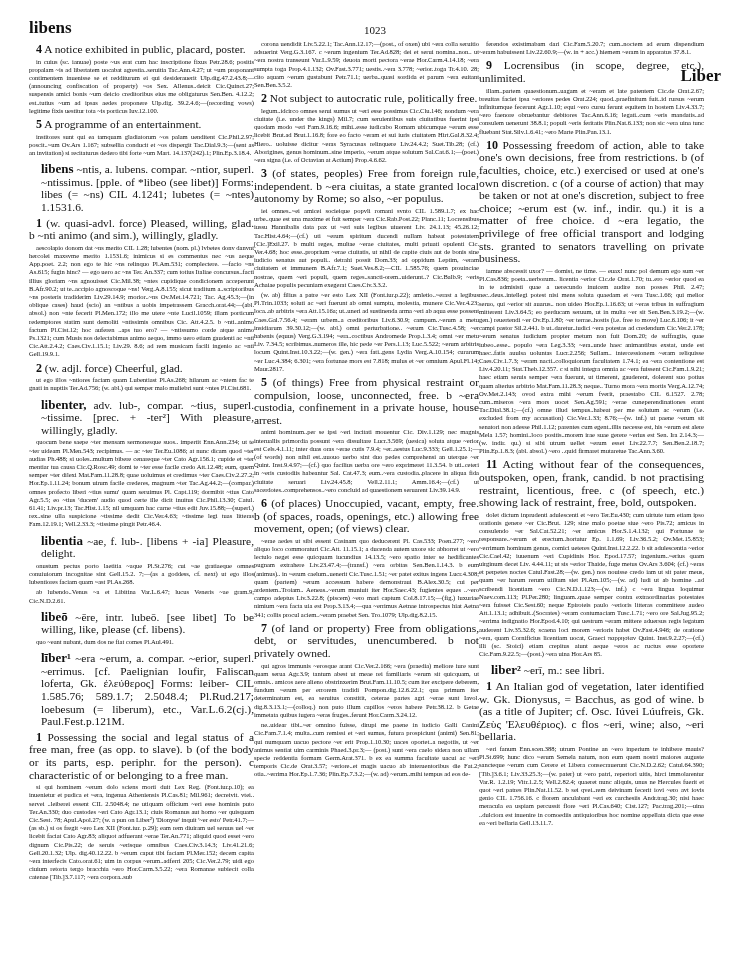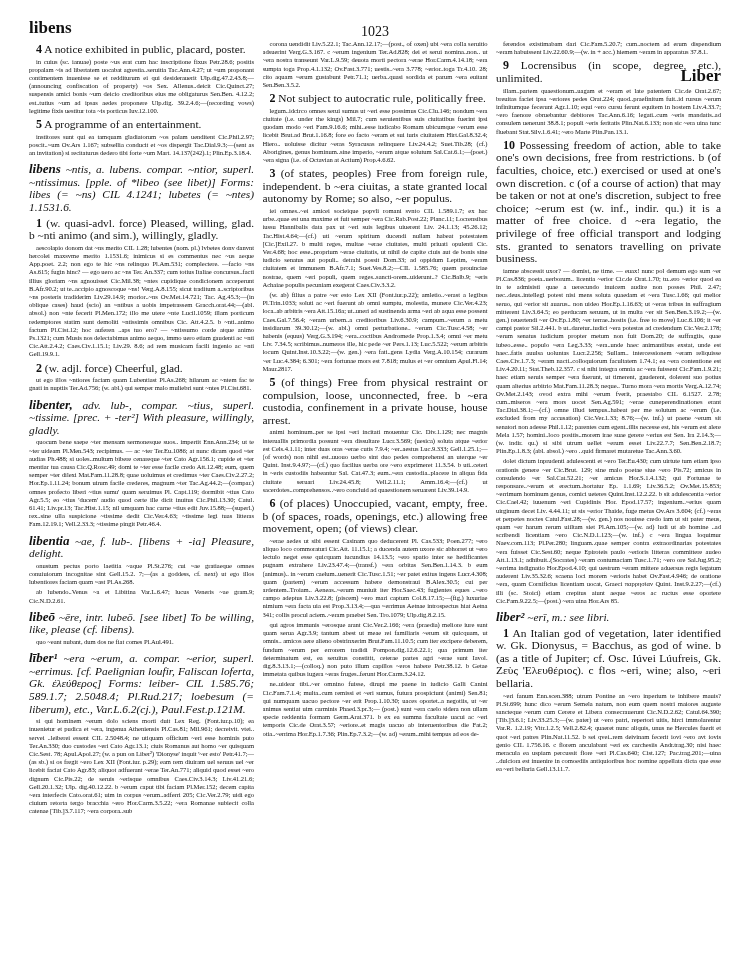--- a/index.html
+++ b/index.html
@@ -1,28 +1,28 @@
 <!DOCTYPE html>
 <html><head>
 <meta charset="utf-8">
 <style>
   html, body { margin: 0; padding: 0; background: #ffffff; }
   body { width: 750px; height: 963px; overflow: hidden; position: relative;
          font-family: "Liberation Serif", "DejaVu Serif", serif; color: #111; }
   .header { position: absolute; top: 18px; left: 29px; right: 29px; height: 26px; }
   .guide-left { position: absolute; left: 0; top: 0; font-weight: bold; font-size: 17px; }
   .guide-right { position: absolute; right: 0; top: 0; font-weight: bold; font-size: 17px; margin-top: 48px; }
-  .page-num { position: absolute; left: 50%; transform: translateX(-50%); top: 6px; font-size: 14px; }
+  .page-num { position: absolute; left: 50%; transform: translateX(-50%); top: 6px; font-size: 11px; }
   .columns { position: absolute; top: 40px; left: 29px; width: 692px; height: 905px;
-             display: flex; justify-content: space-between; }
+             display: flex; justify-content: flex-start; }
   .col { width: 225px; overflow: hidden; }
   .sense { font-size: 11.4px; line-height: 12.6px; margin: 3px 0 2px 0; text-align: justify; text-indent: 7px; }
   .sense .num { font-weight: bold; font-size: 12px; }
   .cit { font-size: 6.6px; line-height: 8.2px; text-align: justify; text-indent: 7px; margin: 0 0 2px 0; letter-spacing: -0.05px; }
-  .entry { font-size: 11.4px; line-height: 12.6px; margin: 6px 0 2px 0; text-align: justify; font-style: italic; }
+  .entry { font-size: 11.4px; line-height: 12.6px; margin: 6px 0 2px 12px; text-align: justify; }
   .hw { font-weight: bold; font-size: 13px; }
 </style>
 </head>
 <body>
 
 <div class="header">
   <span class="guide-left">libens</span>
   <span class="page-num">1023</span>
   <span class="guide-right">Liber</span>
 </div>
@@ -39,40 +39,43 @@
       <p class="sense"><span class="num">2</span> <span>(w. adjl. force) Cheerful, glad.</span></p>
       <p class="cit">ut ego illos ~ntiores faciam quam Lubentiast Pl.As.268; hilarum ac ~ntem fac te gnati in nuptiis Ter.Ad.756; (w. abl.) qui semper malo muliebri sunt ~ntes Pl.Cist.681.</p>
       <p class="entry"><span class="hw">libenter,</span> <span>adv. lub-, compar. ~tius, superl. ~tissime. [prec. + -ter²] With pleasure, willingly, gladly.</span></p>
       <p class="cit">quocum bene saepe ~ter mensam sermonesque suos.. impertit Enn.Ann.234; ut te ~ter uideam Pl.Men.543; recipimus. — ac ~ter Ter.Eu.1086; at nunc dicam quod ~ter audias Ph.488; si uoles..multum bibere cenareque ~ter Cato Agr.156.1; cupide et ~ter mentiar tua causa Cic.Q.Rosc.49; domi te ~ter esse facile credo Att.12.48; eum, quem semper ~ter dilexi Mat.Fam.11.28.8; quae uoluimus et credimus ~ter Caes.Civ.2.27.2; Hor.Ep.1.11.24; bonum uirum facile crederes, magnum ~ter Tac.Ag.44.2;—(compar.) omnes profecto liberi ~tius sumu' quam seruimus Pl. Capt.119; dormibit ~tius Cato Agr.5.5; eo ~tius 'ducem' audio quod certe ille dicit inuitus Cic.Phil.13.30; Catul. 61.41; Liv.pr.13; Tac.Hist.1.15; nil umquam hac carne ~tius edit Juv.15.88;—(superl.) rex..sine ulla suspicione ~tissime dedit Cic.Ver.4.63; ~tissime legi tuas litteras Fam.12.19.1; Vell.2.33.3; ~tissime pingit Petr.46.4.</p>
       <p class="entry"><span class="hw">libentia</span> <span>~ae, f. lub-. [libens + -ia] Pleasure, delight.</span></p>
       <p class="cit">onustum pectus porto laetitia ~aque Pl.St.276; cui ~ae gratiaeque omnes conuiuiorum incognitae sint Gell.15.2. 7;—(as a goddess, cf. next) ut ego illos lubentiores faciam quam ~ast Pl.As.268.</p>
       <p class="cit">ab lubendo..Venus ~a et Libitina Var.L.6.47; lucus Veneris ~ae gram.9; Cic.N.D.2.61.</p>
       <p class="entry"><span class="hw">libeō</span> <span>~ēre, intr. lubeō. [see libet] To be willing, like, please (cf. libens).</span></p>
       <p class="cit">quo ~eant nubant, dum dos ne fiat comes Pl.Aul.491.</p>
       <p class="entry"><span class="hw">līber¹</span> <span>~era ~erum, a. compar. ~erior, superl. ~errimus. [cf. Paelignian loufir, Faliscan loferta, Gk. ἐλεύθερος] Forms: leiber- CIL 1.585.76; 589.1.7; 2.5048.4; Pl.Rud.217; loebesum (= liberum), etc., Var.L.6.2(cj.), Paul.Fest.p.121M.</span></p>
+      <p class="sense"><span class="num">1</span> <span>Possessing the social and legal status of a free man, free (as opp. to slave). b (of the body or its parts, esp. periphr. for the person). c characteristic of or belonging to a free man.</span></p>
       <p class="cit">si qui hominem ~erum dolo sciens morti duit Lex Reg. (Font.iur.p.10); ea inuenietur et pudica et ~era, ingenua Atheniensis Pl.Cas.81; Mil.961; decreivit. vtei.. servei ..leiberei essent CIL 2.5048.4; ne utiquam officium ~eri esse hominis puto Ter.An.330; duo custodes ~eri Cato Agr.13.1; ciuis Romanus aut homo ~er quisquam Cic.Sest. 78; Apul.Apol.27; (w. a pun on Liber²) 'Dionyse' inquit '~er esto' Petr.41.7;—(as sb.) si os fregit ~ero Lex XII (Font.iur. p.29); eam rem diuiram uel seruus uel ~er licebit faciat Cato Agr.83; aliquot adfuerant ~erae Ter.An.771; aliquid quod esset ~ero dignum Cic.Pis.22; de seruis ~erisque omnibus Caes.Civ.3.14.3; Liv.41.21.6; Gell.20.1.32; Ulp. dig.40.12.22.   b ~erum caput tibi faciam Pl.Mer.152; decem capita ~era interfecis Cato.orat.61; uim in corpus ~erum..adferri 205; Cic.Ver.2.79; uidi ego ciuium retorta tergo bracchia ~ero Hor.Carm.3.5.22; ~era Romanae subiecit colla catenae [Tib.]3.7.117; ~era corpora..sub</p>
     </div>
   <div class="col">
       <p class="cit">corona uendidit Liv.5.22.1; Tac.Ann.12.17;—(post., of oxen) ubi ~era colla seruitio adsuerint Verg.G.3.167. c ~erum ingenium Ter.Ad.828; dei et serui nomina..non.. ut ~era nostra transeunt Var.L.9.59; deuota morti pectora ~erae Hor.Carm.4.14.18; ~era sumpta toga Prop.4.1.132; Ov.Fast.3.771; uestis..~era 3.778; ~erior..toga Tr.4.10. 28; cito aquam ~erum gustabunt Petr.71.1; uerba..quasi sordida et parum ~era euitant Sen.Ben.3.5.2.</p>
       <p class="sense"><span class="num">2</span> <span>Not subject to autocratic rule, politically free.</span></p>
       <p class="cit">legum..idcirco omnes serui sumus ut ~eri esse possimus Cic.Clu.146; nondum ~era ciuitate (i.e. under the kings) Mil.7; cum seruientibus suis ciuitatibus fuerint ipsi quodam modo ~eri Fam.9.16.6; mihi..esse iudicabo Romam ubicumque ~erum esse licebit Brut.ad Brut.1.16.8; fore eo facto ~eram et sui iuris ciuitatem Hirt.Gal.8.32.4; Hiero.. uoluisse dicitur ~eras Syracusas relinquere Liv.24.4.2; Suet.Tib.28; (cf.) Aborigines, genus hominum..sine imperio, ~erum atque solutum Sal.Cat.6.1;—(poet.) ~era signa (i.e. of Octavian at Actium) Prop.4.6.62.</p>
       <p class="sense"><span class="num">3</span> <span>(of states, peoples) Free from foreign rule, independent. b ~era ciuitas, a state granted local autonomy by Rome; so also, ~er populus.</span></p>
       <p class="cit">iei omnes..~ei amicei socieique popvli romani svnto CIL 1.589.1.7; ex hac urbe..quae est una maxime et fuit semper ~era Cic.Rab.Post.22; Planc.11; Locrensibus iussu Hannibalis data pax ut ~eri suis legibus uiuerent Liv. 24.1.13; 45.26.12; Tac.Hist.4.64;—(cf.) uti ~erum spiritum ducendi nullam habeat potestatem [Cic.]Exil.27.   b multi reges, multae ~erae ciuitates, multi priuati opulenti Cic. Ver.4.68; hoc esse..proprium ~erae ciuitatis, ut nihil de capite ciuis aut de bonis sine iudicio senatus aut populi.. detrahi possit Dom.33; ad oppidum Leptim, ~eram ciuitatem et immunem B.Afr.7.1; Suet.Ves.8.2;—CIL 1.585.76; quem prouinciae nostrae, quem ~eri populi, quem reges..sancti-orem..uiderunt..? Cic.Balb.9; ~eris Achaiae populis pecuniam exegerat Caes.Civ.3.3.2.</p>
       <p class="cit">(w. ab) filius a patre ~er esto Lex XII (Font.iur.p.22); amletio..~erast a legibus Pl.Trin.1033; soluti ac ~eri fuerunt ab omni sumptu, molestia, munere Cic.Ver.4.23; loca..ab arbitris ~era Att.15.16a; ut..uneri ad sustinenda arma ~eri ab aqua esse possent Caes.Gal.7.56.4; ~eram urbem..a creditoribus Liv.6.30.9; campum..~erum a metu insidiarum 39.30.12;—(w. abl.) omni perturbatione.. ~erum Cic.Tusc.4.58; ~er habenis (equus) Verg.G.3.194; ~era..coctibus Andromede Prop.1.3.4; omni ~er metu Liv. 7.34.5; scribimus..numeros ille, hic pede ~er Pers.1.13; Luc.5.522; ~erum arbitris locum Quint.Inst.10.3.22;—(w. gen.) ~era fati..gens Lydia Verg.A.10.154; curarum ~er Luc.4.384; 6.301; ~era fortunae mors est 7.818; mulus et ~er omnium Apul.Fl.14; Maur.2817.</p>
       <p class="sense"><span class="num">5</span> <span>(of things) Free from physical restraint or compulsion, loose, unconnected, free. b ~era custodia, confinement in a private house, house arrest.</span></p>
       <p class="cit">animi hominum..per se ipsi ~eri incitati mouentur Cic. Div.1.129; nec magnis interuallis primordia possunt ~era dissultare Lucr.3.569; (uesica) soluta atque ~erior est Cels.4.1.11; inter duas oras ~erae cutis 7.9.4; ~er..aestus Luc.9.333; Gell.1.25.1;—(of words) non nihil est..uuouo uerbo sint duo pedes comprehensi an uterque ~er Quint. Inst.9.4.97;—(cf.) quo facilius uerba ore ~ero exprimeret 11.3.54.   b uti..ceteri in ~eris custodiis habeantur Sal. Cat.47.3; eum..~era custodia..placere in aliqua fida ciuitate seruari Liv.24.45.8; Vell.2.11.1; Amm.16.4;—(cf.) ut sacerdotes..comprehensos..~ero concluid ad quaestionem seruarent Liv.39.14.9.</p>
       <p class="sense"><span class="num">6</span> <span>(of places) Unoccupied, vacant, empty, free. b (of spaces, roads, openings, etc.) allowing free movement, open; (of views) clear.</span></p>
       <p class="cit">~erae aedes ut sibi essent Casinam quo deducerent Pl. Cas.533; Poen.277; ~ero aliquo loco commoraturi Cic.Att. 11.15.1; a ducenda autem uxore sic abhorret ut ~ero lectulo neget esse quicquam iucundius 14.13.5; ~ero spatio inter se hedificantes pugnam extrahere Liv.23.47.4;—(transf.) ~era orbitas Sen.Ben.1.14.3.   b eum (animus).. in ~erum caelum..uenerit Cic.Tusc.1.51; ~er patet exitus ingens Lucr.4.308; quam (partem) ~erum accessum habere demonstraui B.Alex.30.5; cui per ardentem..Troiam.. Aeneas..~erum muniuit iter Hor.Saec.43; fugientes eques ..~ero campo adeptus Liv.3.22.8; (piscem) ~ero mari captum Col.8.17.15;—(fig.) luxuriae nimium ~era facta uia est Prop.3.13.4;—qua ~errimus Aetnae introspectus hiat Aetna 341; collis procul aciem..~eram praebet Sen. Tro.1079; Ulp.dig.8.2.15.</p>
+      <p class="sense"><span class="num">7</span> <span>(of land or property) Free from obligations, debt, or servitudes, unencumbered. b not privately owned.</span></p>
       <p class="cit">qui agros immunis ~erosque arant Cic.Ver.2.166; ~era (praedia) meliore iure sunt quam serua Agr.3.9; tantum abest ut meae rei familiaris ~erum sit quicquam, ut omnis.. amicos aere alieno obstrinxerim Brut.Fam.11.10.5; cum iter excipere deberem, fundum ~erum per errorem tradidi Pompon.dig.12.6.22.1; qua primum iter determinatum est, ea seruitus constitit, ceterae partes agri ~erae sunt Iavol. dig.8.3.13.1;—(colloq.) non puto illum capillos ~eros habere Petr.38.12.   b Getae immetata quibus iugera ~eras fruges..ferunt Hor.Carm.3.24.12.</p>
       <p class="cit">ne..uidear tibi..~er omnino fuisse, dirupi me paene in iudicio Galli Canini Cic.Fam.7.1.4; multa..cum remissi et ~eri sumus, futura prospiciunt (animi) Sen.81; qui numquam uacuo pectore ~er erit Prop.1.10.30; uaces oportet..a negotiis, ut ~er animus sentiat uim carminis Phaed.3.pr.3;— (post.) sunt ~era caelo sidera non ullam specie reddentia formam Germ.Arat.371.   b ex ea summa facultate uacui ac ~eri temporis Cic.de Orat.3.57; ~eriore..et magis uacuo ab interuentoribus die Fat.2; otia..~errima Hor.Ep.1.7.36; Plin.Ep.7.3.2;—(w. ad) ~erum..mihi tempus ad eos de-</p>
     </div>
   <div class="col">
       <p class="cit">ferendos existimabam dari Cic.Fam.5.20.7; cum..noctem ad erum dispendium ~eram habuissent Liv.22.60.9;—(w. in + acc.) hiemem ~eram in apparatus 37.8.1.</p>
       <p class="sense"><span class="num">9</span> <span>Locrensibus (in scope, degree, etc.), unlimited.</span></p>
       <p class="cit">illam..partem quaestionum..uagam et ~eram et late patentem Cic.de Orat.2.67; breuitas faciet ipsa ~eriores pedes Orat.224; quod..praefinitum fuit..id rursus ~erum infinitumque fecerunt Agr.1.10; equi ~ero cursu ferunt equitem in hostem Liv.4.33.7; ~ero faenore obruebantur debitores Tac.Ann.6.16; legati..cum ~eris mandatis..ad consulem uenerunt 38.8.1; populi ~eris feritatis Plin.Nat.6.133; non sic ~era uina tunc fluebant Stat.Silv.1.6.41; ~ero Marte Plin.Pan.13.1.</p>
       <p class="sense"><span class="num">10</span> <span>Possessing freedom of action, able to take one's own decisions, free from restrictions. b (of faculties, choice, etc.) exercised or used at one's own discretion. c (of a course of action) that may be taken or not at one's discretion, subject to free choice; ~erum est (w. inf., indir. qu.) it is a matter of free choice. d ~era legatio, the privilege of free official transport and lodging sts. granted to senators travelling on private business.</span></p>
       <p class="cit">iamne abscessit uxor? — domist, ne time. — euax! nunc pol demum ego sum ~er Pl.Cas.836; poeta..uerborum.. licentia ~erior Cic.de Orat.1.70; tu..ero ~erior quod ea in te admisisti quae a uerecundo inuicem audire non posses Phil. 2.47; nec..deus..intellegi potest nisi mens soluta quaedam et ~era Tusc.1.66; qui melior seruo, qui ~erior sit auarus.. non uideo Hor.Ep.1.16.63; ut ~eras tribus in suffragium mitterent Liv.3.64.5; eo perducam seruum, ut in multa ~er sit Sen.Ben.3.19.2;—(w. gen.) reuertendi ~er Ov.Ep.1.80; ~er terrae..hostis (i.e. free to move) Luc.6.106; it ~er campi pastor Sil.2.441.   b ut..daretur..iudici ~era potestas ad credendum Cic.Ver.2.178; ~erum senatus iudicium propter metum non fuit Dom.20; de suffragiis, quae iubeo..esse.. populo ~era Leg.3.33; ~era..unde haec animantibus exstat, unde est haec..fatis auulsa uoluntas Lucr.2.256; Sullam.. intercessionem ~eram reliquisse Caes.Civ.1.7.3; ~eram nacti..colloquiorum facultatem 1.74.1; ea ~era contentione est Liv.4.20.11; Stat.Theb.12.357.   c si nihi integra omnia ac ~era fuissent Cic.Fam.1.9.21; haec etiam seruis semper ~era fuerunt, ut timerent, gauderent, dolerent suo potius quam alterius arbitrio Mat.Fam.11.28.3; neque.. Turno mora ~era mortis Verg.A.12.74; Ov.Met.2.143; ovod extra mihi ~erum fverit, praestabo CIL 6.1527. 2.78; cum..miseros ~era mors uocet Sen.Ag.591; ~erae cuneperendinationes erant Tac.Dial.38.1;—(cf.) omne illud tempus..habeat per me solutum ac ~erum (i.e. excluded from my accusation) Cic.Ver.1.33; 8.76;—(w. inf.) ut paene ~erum sit senatori non adesse Phil.1.12; parentes cum egent..illis necesse est, his ~erum est alere Mela 1.57; homini..loco positis..morem irae suae gerere ~erius est Sen. Ira 2.14.3;—(w. indir. qu.) si sibi utrum uellet ~erum esset Liv.22.7.7; Sen.Ben.2.18.7; Plin.Ep.1.8.3; (abl. absol.) ~ero ..quid firmaret mutaretue Tac.Ann.3.60.</p>
+      <p class="sense"><span class="num">11</span> <span>Acting without fear of the consequences, outspoken, open, frank, candid. b not practising restraint, licentious, free. c (of speech, etc.) showing lack of restraint, free, bold, outspoken.</span></p>
       <p class="cit">dolet dictum inprudenti adulescenti et ~ero Ter.Eu.430; cum uirtute tum etiam ipso orationis genere ~er Cic.Brut. 129; sine malo poetae siue ~ero Pis.72; amicus in consulendo ~er Sal.Cat.52.21; ~er amicus Hor.S.1.4.132; qui Fortunae te responsare..~erum et erectum..hortatur Ep. 1.1.69; Liv.36.5.2; Ov.Met.15.853; ~errimum hominum genus, comici ueteres Quint.Inst.12.2.22.   b sit adulescentia ~erior Cic.Cael.42; iuuenum ~eri Cupidinis Hor. Epod.17.57; ingenium..~erius quam uirginum decet Liv. 4.44.11; ut sis ~erior Thaide, fuge metus Ov.Ars 3.604; (cf.) ~eras et perpetes noctes Catul.Fast.28;—(w. gen.) nos nouisse credo iam ut sit pater meus, quam ~er harum rerum uiiltam siet Pl.Am.105;—(w. ad) ludi ut ab homine ..ad scribendi licentiam ~ero Cic.N.D.1.123;—(w. inf.) c ~era lingua loquimur Naev.com.113; Pl.Per.280; linguam..quae semper contra extraordinarias potestates ~era fuisset Cic.Sest.60; neque Epiroteis paulo ~erioris litteras committere audeo Att.1.13.1; adhibuit..(Socrates) ~eram contumaciam Tusc.1.71; ~ero ore Sal.Jug.95.2; ~errima indignatio Hor.Epod.4.10; qui uestrum ~eram mittere aduersus regis legatum auderent Liv.35.32.6; scaena loci morem ~erioris habet Ov.Fast.4.946; de oratione ~era, quam Cornificius licentiam uocat, Graeci παρρησίαν Quint. Inst.9.2.27;—(cf.) illi (sc. Stoici) etiam crepitus aiunt aeque ~eros ac ructus esse oportere Cic.Fam.9.22.5;—(post.) ~era uina Hor.Ars 85.</p>
       <p class="entry"><span class="hw">liber²</span> <span>~erī, m.: see libri.</span></p>
       <p class="sense"><span class="num">1</span> <span>An Italian god of vegetation, later identified w. Gk. Dionysus, = Bacchus, as god of wine. b (as a title of Jupiter; cf. Osc. Iúvei Lúufreis, Gk. Ζεὺς 'Ελευθέριος). c flos ~eri, wine; also, ~eri bellaria.</span></p>
       <p class="cit">~eri fanum Enn.scen.388; utrum Pontine an ~ero inperium te inhibere mauis? Pl.St.699; hunc dico ~erum Semela natum, non eum quem nostri maiores auguste sancteque ~erum cum Cerere et Libera consecrauerunt Cic.N.D.2.62; Catul.64.390; [Tib.]3.6.1; Liv.33.25.3;—(w. pater) ut ~ero patri, repertori uitis, hirci immolarentur Var.R. 1.2.19; Vitr.1.2.5; Vell.2.82.4; quaeret nunc aliquis, unus ne Hercules fuerit et quot ~eri patres Plin.Nat.11.52. b sei qvei..rem deivinam fecerit iovi ~ero avt iovis genio CIL 1.756.16.   c florem anculabant ~eri ex carchesiis Andr.trag.30; nisi haec meracula ea uspiam percussit flore ~eri Pl.Cas.640; Cist.127; Pac.trag.201;—uina ..dulciora est inuenire in comoediis antiquioribus hoc nomine appellata dicta que esse ea ~eri bellaria Gell.13.11.7.</p>
     </div>
 </div>
 
 </body></html>

